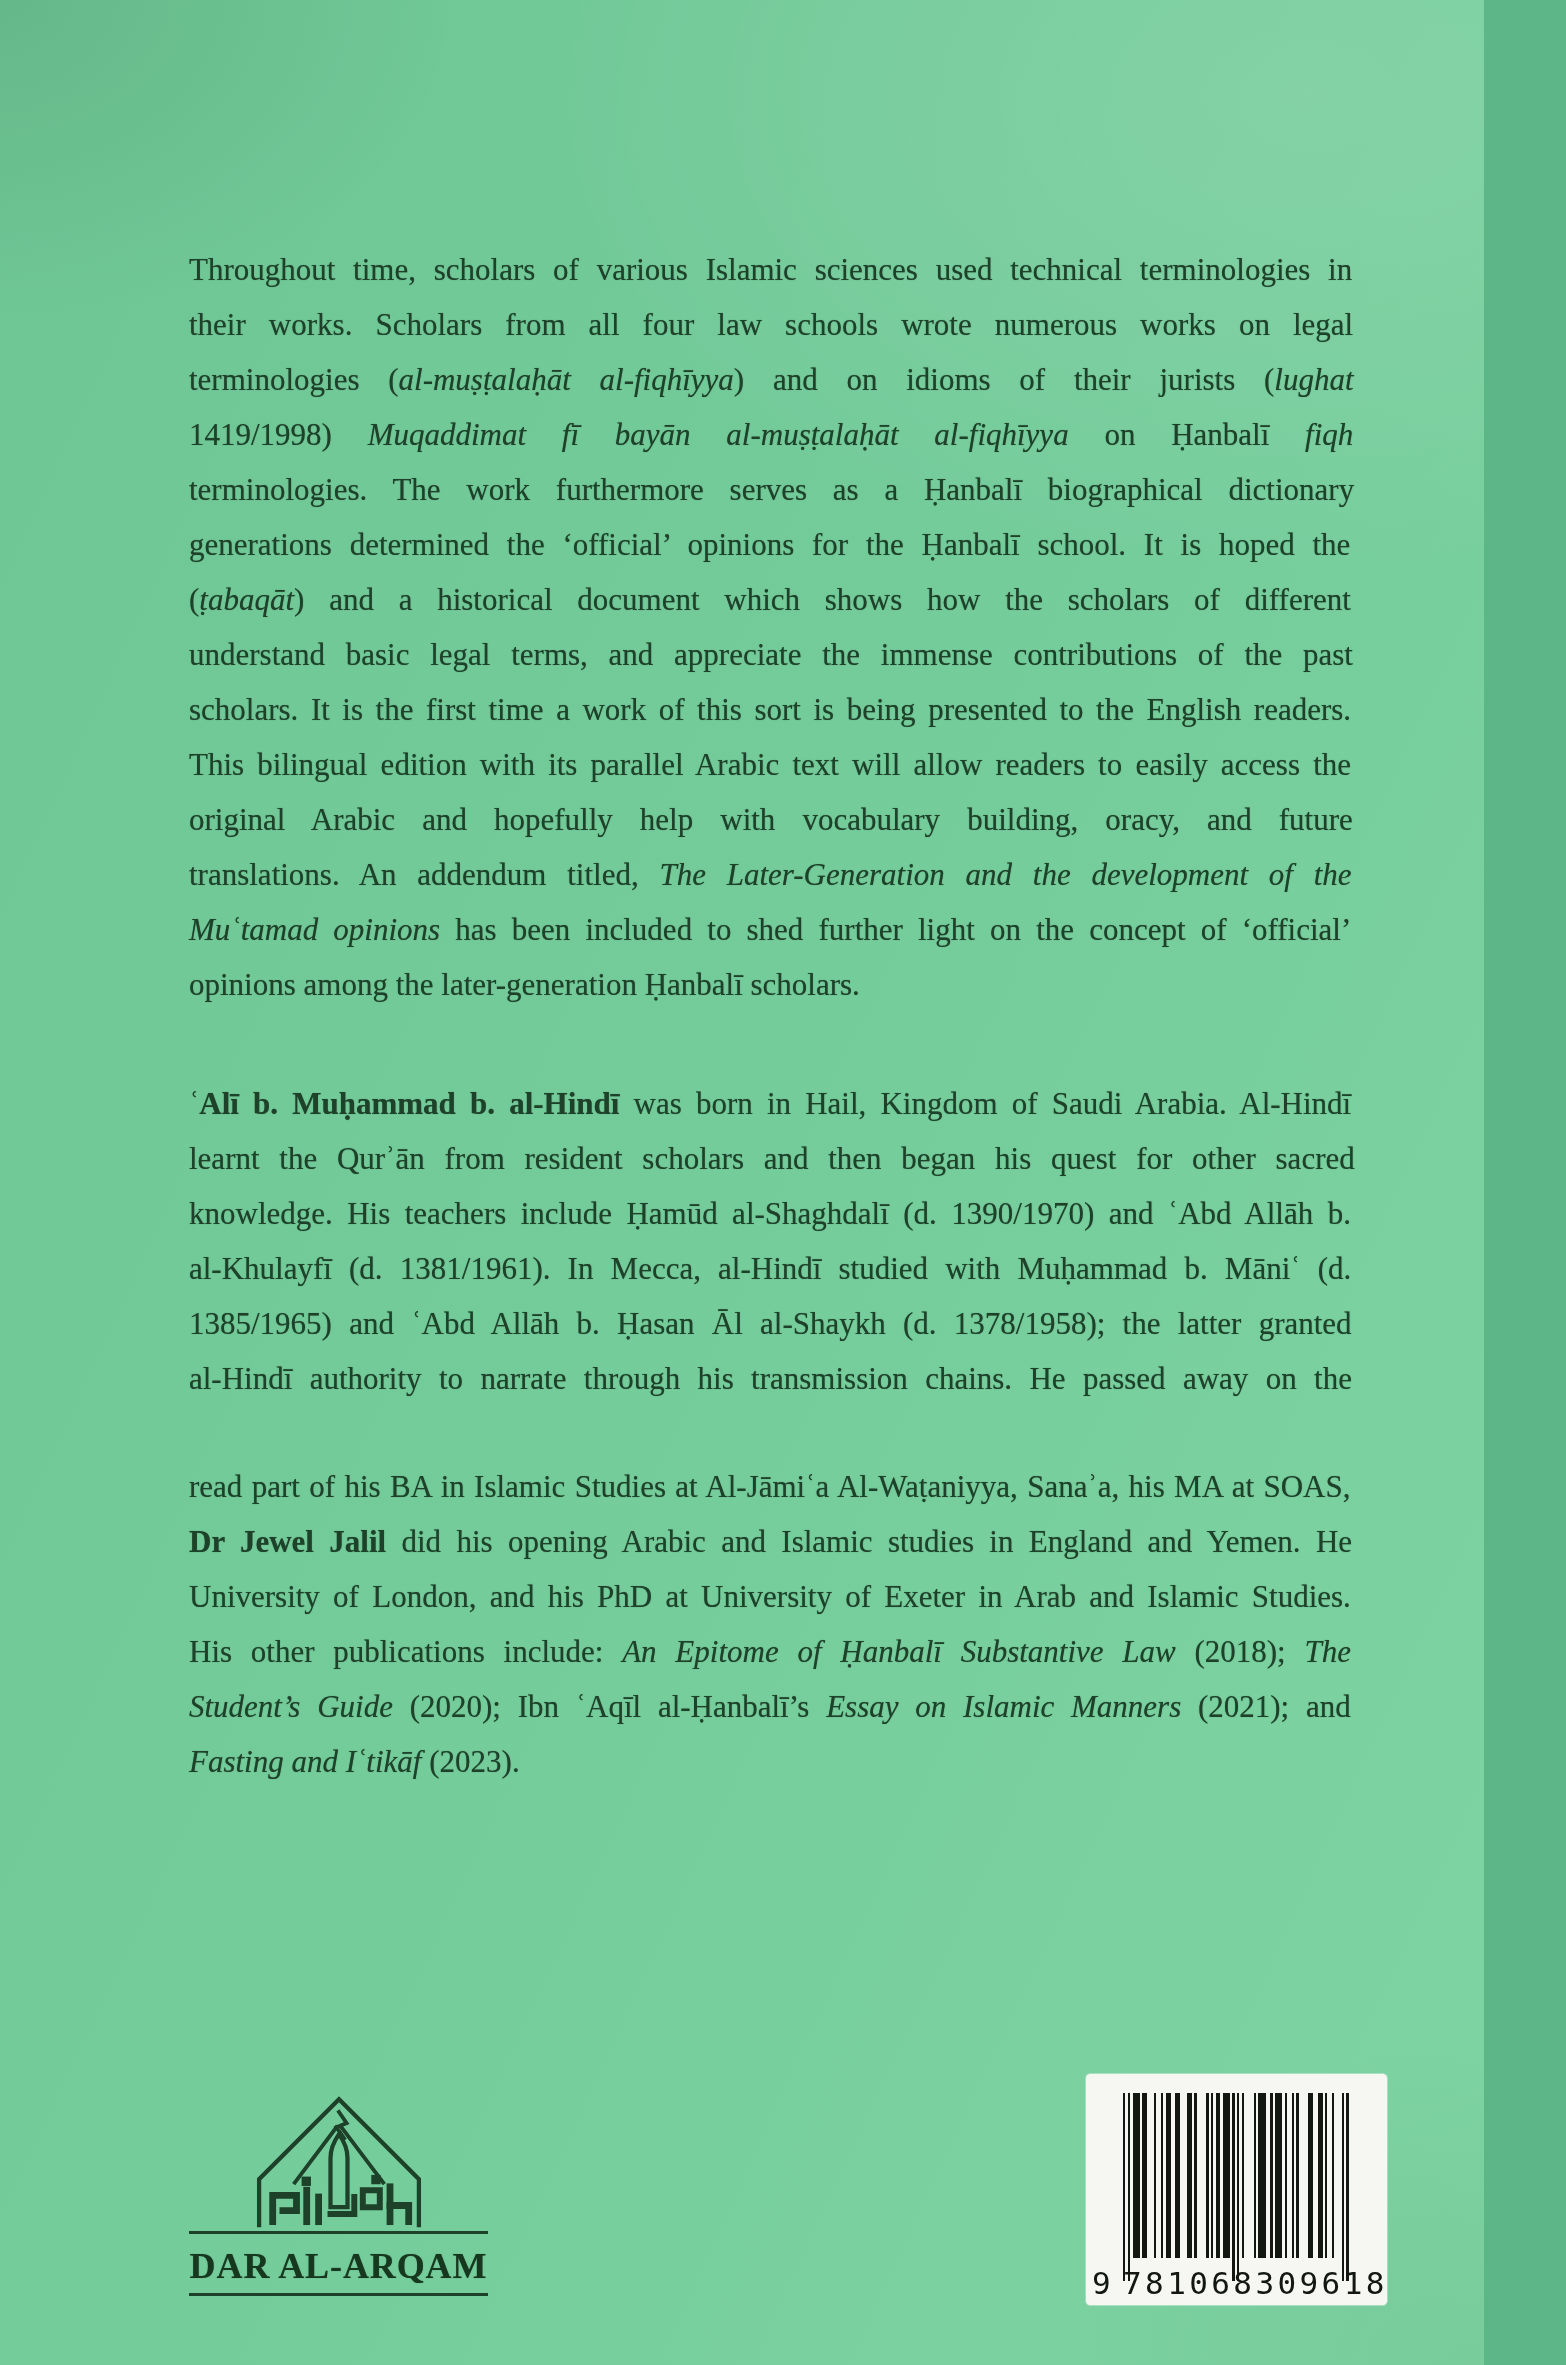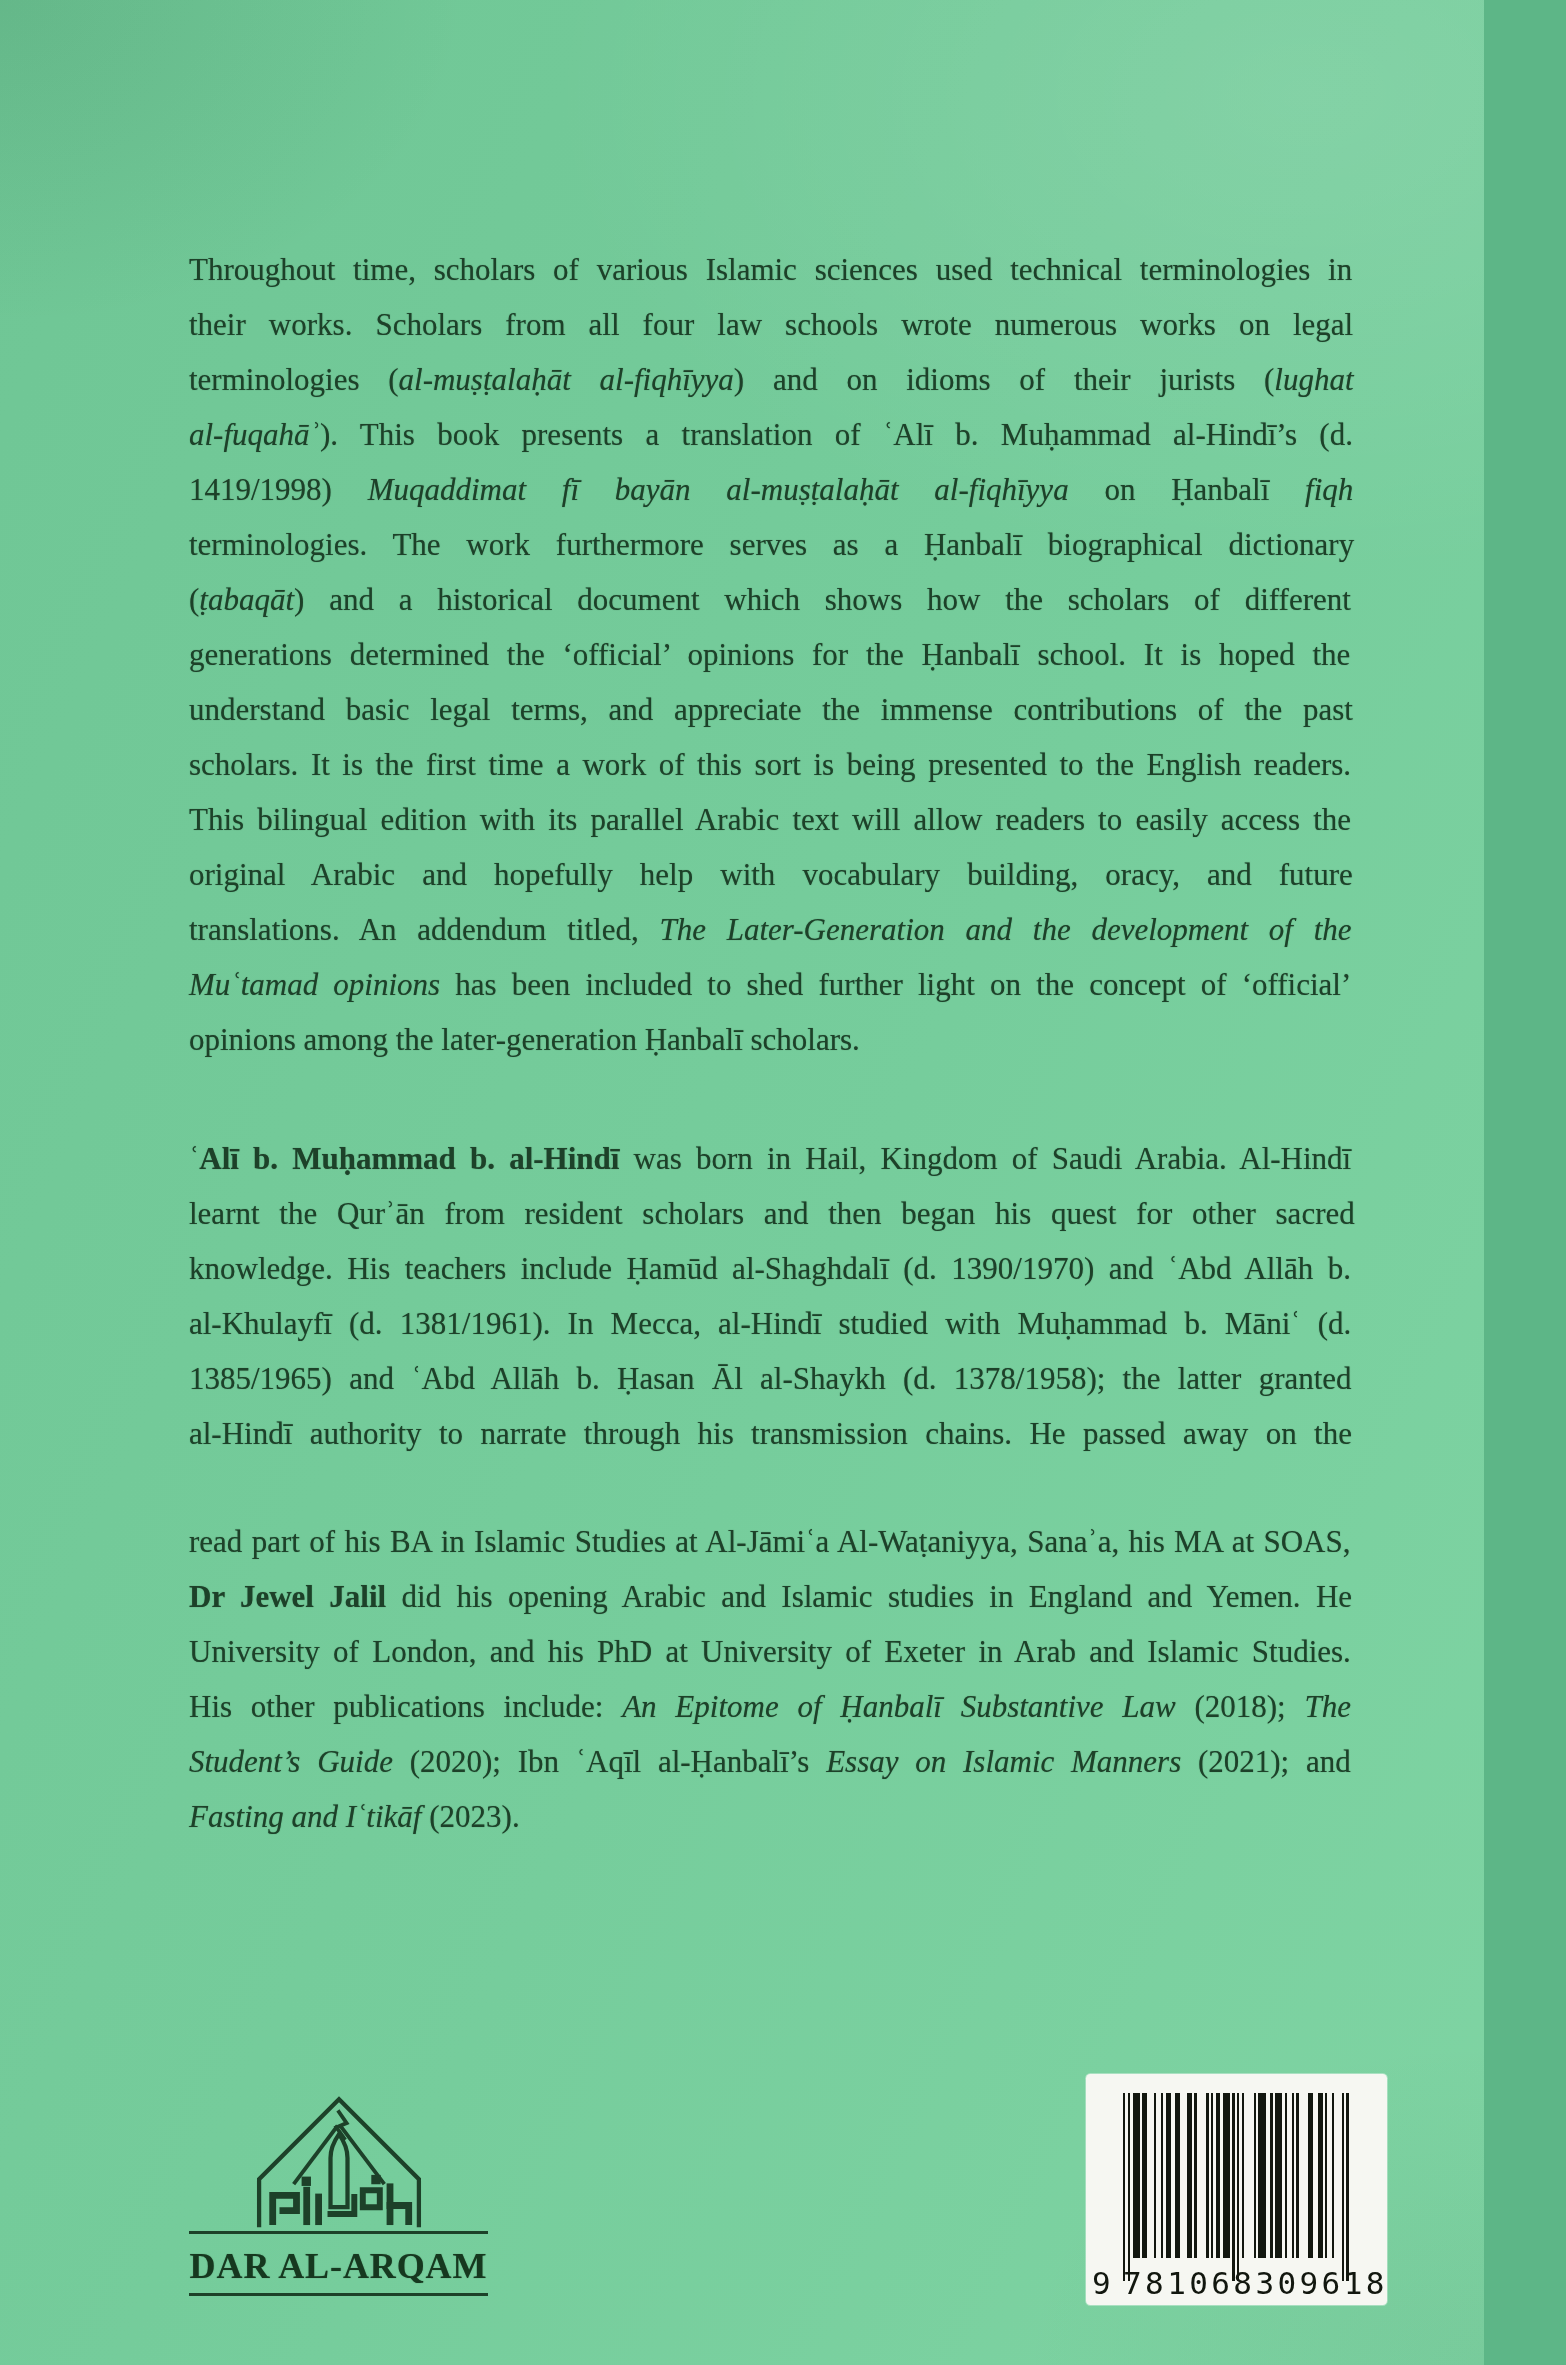--- a/index.html
+++ b/index.html
@@ -61,25 +61,24 @@
 </head>
 <body>
 
 <div class="cover" style="--bg: #76cd9c; --bg-light: #7fd4a3; --bg-dark: #6fc695; --ink: #1d4129;">
 
   <main class="text-col">
     <section class="para" data-para="0">
         <div class="line" style="word-spacing: 10px;"><span class="ln-in"><span>Throughout time, scholars of various Islamic sciences used technical terminologies in</span></span></div>
         <div class="line" style="word-spacing: 15.3px;"><span class="ln-in"><span>their works. Scholars from all four law schools wrote numerous works on legal</span></span></div>
         <div class="line" style="word-spacing: 21px;"><span class="ln-in"><span>terminologies (</span><span class="i">al-muṣṭalaḥāt al-fiqhīyya</span><span>) and on idioms of their jurists (</span><span class="i">lughat</span></span></div>
-        <div class="line" style="word-spacing: 14.6px;"><span class="ln-in"><span class="i">al-fuqahāʾ</span><span>). This book presents a translation of ʿAlī b. Muḥammad al-Hindī’s (d.</span></span></div>
         <div class="line" style="word-spacing: 28px;"><span class="ln-in"><span>1419/1998) </span><span class="i">Muqaddimat fī bayān al-muṣṭalaḥāt al-fiqhīyya</span><span> on Ḥanbalī </span><span class="i">fiqh</span></span></div>
         <div class="line" style="word-spacing: 18px;"><span class="ln-in"><span>terminologies. The work furthermore serves as a Ḥanbalī biographical dictionary</span></span></div>
+        <div class="line" style="word-spacing: 10px;"><span class="ln-in"><span>generations determined the ‘official’ opinions for the Ḥanbalī school. It is hoped the</span></span></div>
         <div class="line" style="word-spacing: 17px;"><span class="ln-in"><span>(</span><span class="i">ṭabaqāt</span><span>) and a historical document which shows how the scholars of different</span></span></div>
-        <div class="line" style="word-spacing: 10px;"><span class="ln-in"><span>generations determined the ‘official’ opinions for the Ḥanbalī school. It is hoped the</span></span></div>
         <div class="line" style="word-spacing: 13px;"><span class="ln-in"><span>understand basic legal terms, and appreciate the immense contributions of the past</span></span></div>
         <div class="line" style="word-spacing: 4.8px;"><span class="ln-in"><span>scholars. It is the first time a work of this sort is being presented to the English readers.</span></span></div>
         <div class="line" style="word-spacing: 5.4px;"><span class="ln-in"><span>This bilingual edition with its parallel Arabic text will allow readers to easily access the</span></span></div>
         <div class="line" style="word-spacing: 19.3px;"><span class="ln-in"><span>original Arabic and hopefully help with vocabulary building, oracy, and future</span></span></div>
         <div class="line" style="word-spacing: 13px;"><span class="ln-in"><span>translations. An addendum titled, </span><span class="i">The Later-Generation and the development of the</span></span></div>
         <div class="line" style="word-spacing: 7.4px;"><span class="ln-in"><span class="i">Muʿtamad opinions</span><span> has been included to shed further light on the concept of ‘official’</span></span></div>
         <div class="line last"><span class="ln-in"><span>opinions among the later-generation Ḥanbalī scholars.</span></span></div>
       </section>
     <section class="para" data-para="1">
         <div class="line" style="word-spacing: 6.4px;"><span class="ln-in"><span class="b">ʿAlī b. Muḥammad b. al-Hindī</span><span> was born in Hail, Kingdom of Saudi Arabia. Al-Hindī</span></span></div>

